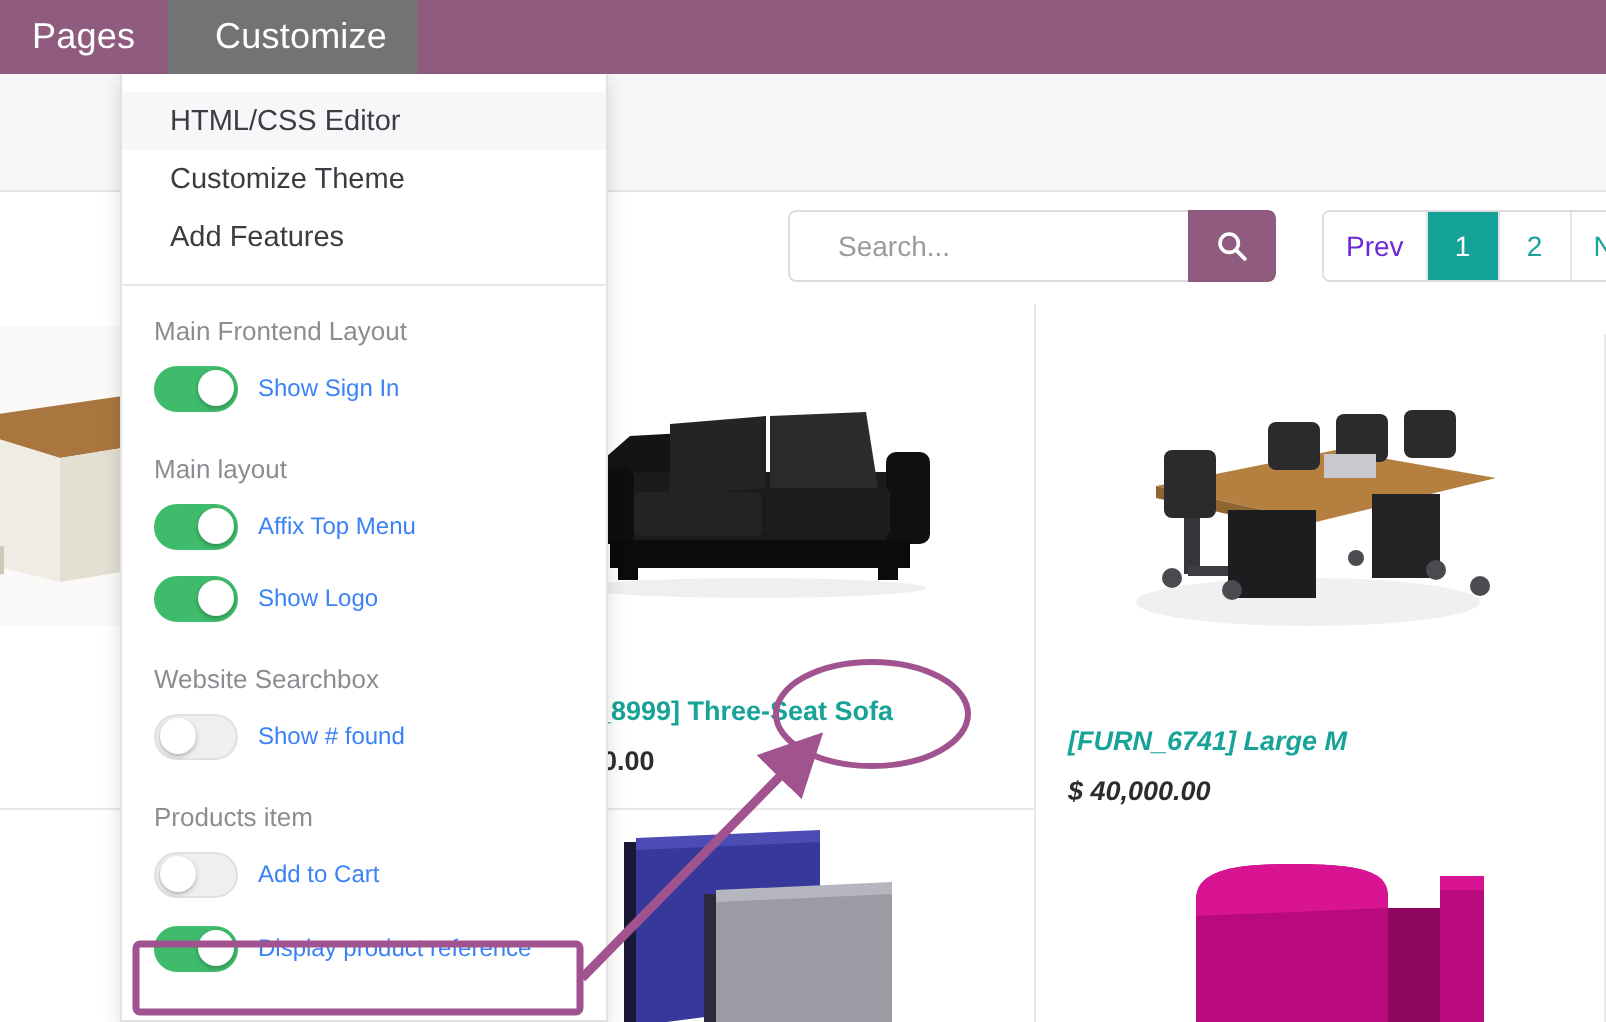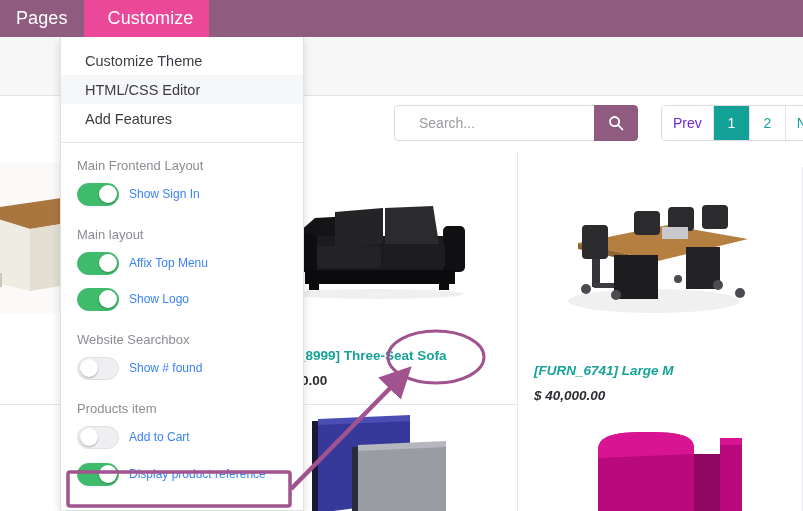--- a/index.html
+++ b/index.html
@@ -20,21 +20,21 @@
   }
   .topbar-item {
     display: flex; align-items: center;
     padding: 0 16px;
     color: #ffffff;
     font-size: 18px;
     letter-spacing: .1px;
     white-space: nowrap;
     cursor: pointer;
   }
-  .topbar-item.active { background: #ec4899; padding-left: 24px; }
+  .topbar-item.active { background: #737373; padding-left: 24px; }
 
   
   .breadcrumb-band {
     position: absolute; top: 37px; left: 0; width: 803px; height: 59px;
     background: #f7f7f8;
     border-bottom: 1px solid #e4e4e6;
     z-index: 1;
   }
   .breadcrumb-text {
     position: absolute; right: 8px; top: 59px;
@@ -300,22 +300,22 @@
     <div class="pager">
       <div class="pager-item disabled">Prev</div>
       <div class="pager-item active">1</div>
       <div class="pager-item">2</div>
       <div class="pager-item">Ne</div>
     </div>
   </div>
 
   <div class="dropdown">
     <div style="height:9px;"></div>
+    <div class="dd-link hl">HTML/CSS Editor</div>
     <div class="dd-link">Customize Theme</div>
-    <div class="dd-link hl">HTML/CSS Editor</div>
     <div class="dd-link">Add Features</div>
     <div class="dd-divider"></div>
 
     <div class="dd-section">Main Frontend Layout</div>
     <div class="dd-toggle-row">
       <div class="switch on">
           <div class="knob"></div>
         </div>
       <div class="tog-label">Show Sign In</div>
     </div>

